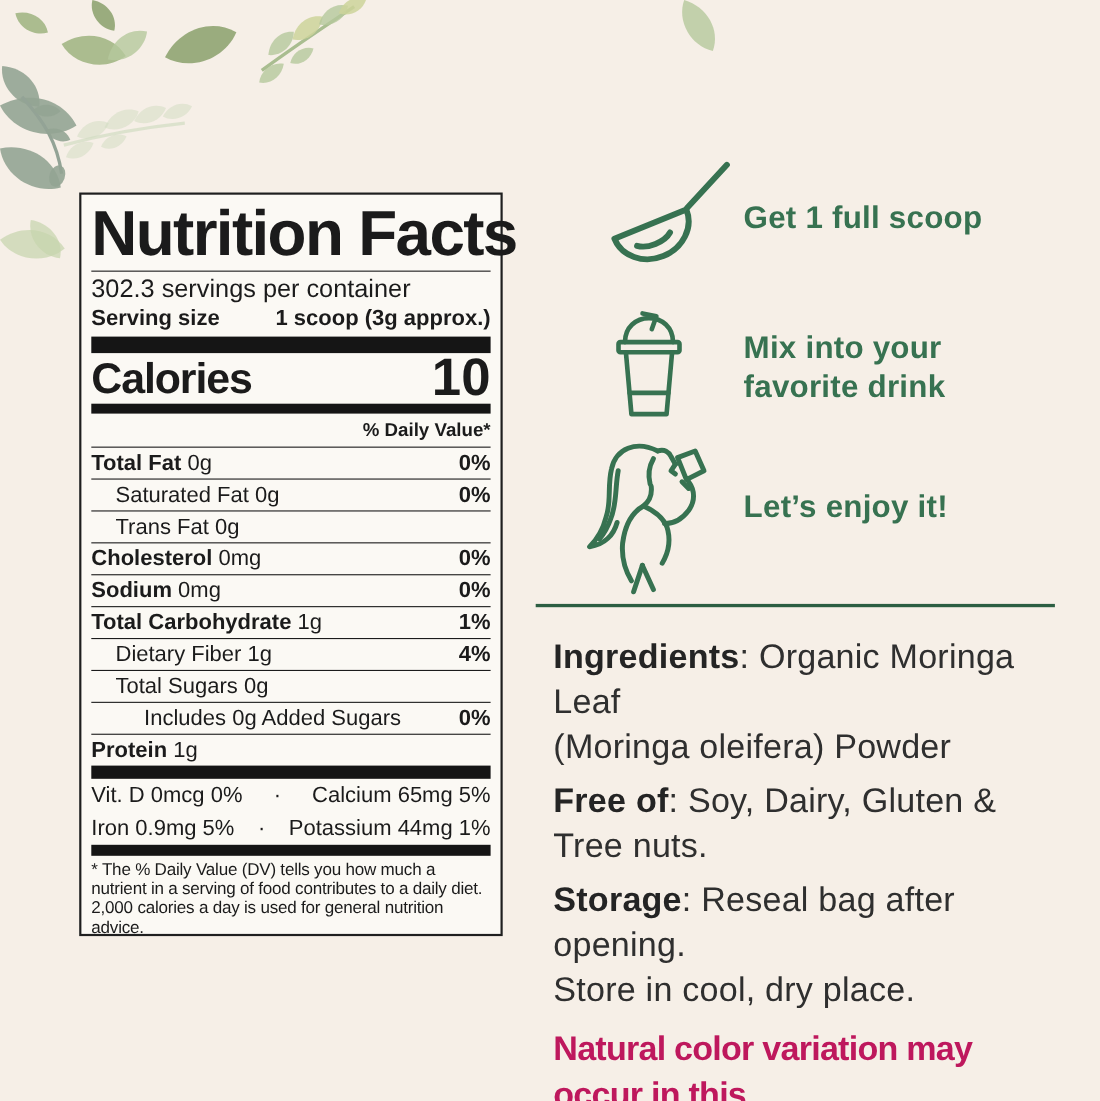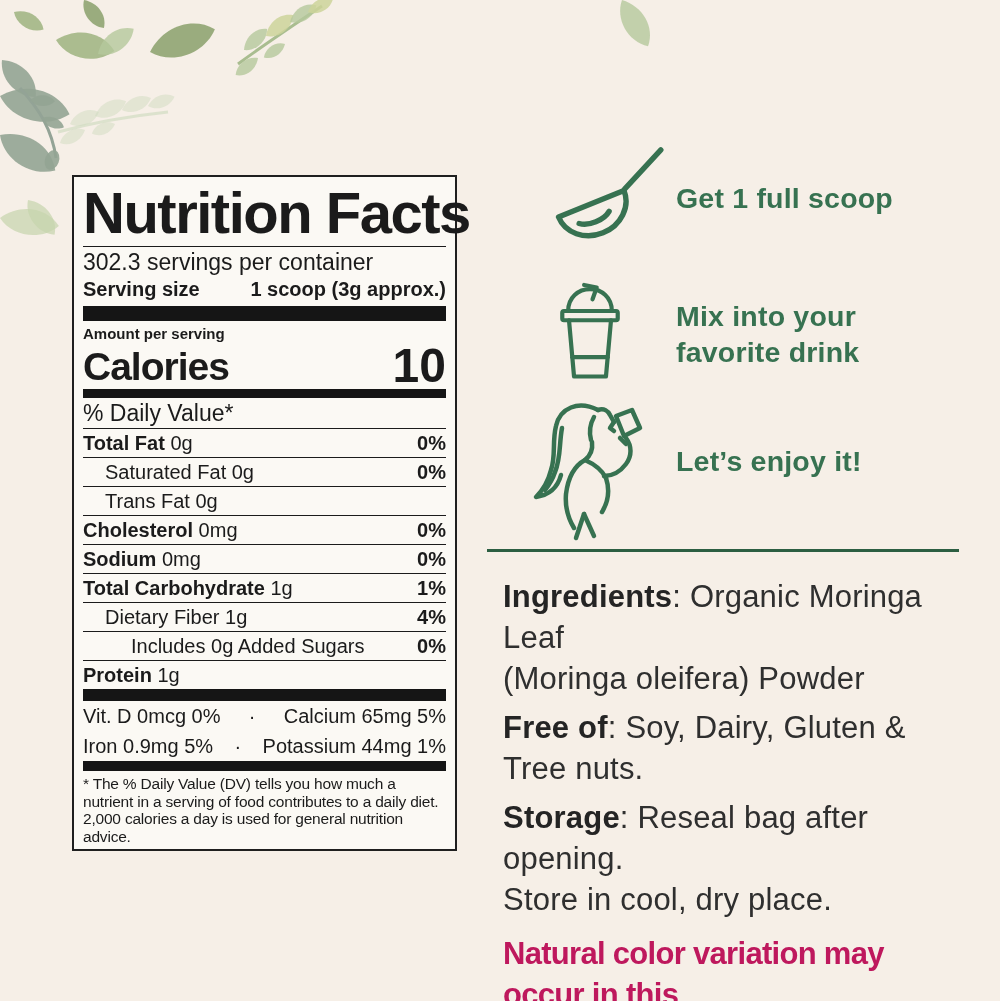--- a/index.html
+++ b/index.html
@@ -27,21 +27,21 @@
       border-bottom:1.5px solid var(--text-dark);padding-bottom:4px;white-space:nowrap}
   .nf-servings{font-size:23px;line-height:26px;padding-top:2px}
   .nf-ss{display:flex;justify-content:space-between;font-weight:bold;font-size:20px;
       line-height:24px;padding:2px 0 5px}
   .bar{background:var(--bar-color)}
   .bar-15{height:15px}.bar-9{height:9px;margin-top:2px}.bar-12{height:12px}.bar-10{height:10px}
   .nf-aps{font-size:15px;font-weight:bold;line-height:18px;padding-top:4px}
   .nf-cal{display:flex;justify-content:space-between;align-items:flex-end;height:44px;padding-bottom:2px}
   .nf-cal-label{font-size:39px;font-weight:bold;letter-spacing:-1px;line-height:.95}
   .nf-cal-value{font-size:48px;font-weight:bold;line-height:.82}
-  .nf-dv{font-size:23px;font-weight:normal;text-align:left;line-height:24px;
+  .nf-dv{font-size:17px;font-weight:bold;text-align:right;line-height:24px;
       padding:3px 0 3px;border-bottom:1.5px solid var(--text-dark)}
   .nf-row{display:flex;justify-content:space-between;font-size:20px;line-height:22px;
       padding:3px 0;border-bottom:1.5px solid var(--text-dark)}
   .nf-row.no-b{border-bottom:none}
   .ind-1{padding-left:22px}.ind-2{padding-left:48px}
   .b{font-weight:bold}
   .nf-micro{display:flex;justify-content:space-between;font-size:20px;line-height:24px;padding:3px 0}
   .nf-foot{font-size:15.5px;line-height:17.5px;padding-top:4px;letter-spacing:-.2px}
 
   
@@ -99,21 +99,20 @@
   </svg>
 
   <div class="nf">
     <div class="nf-title">Nutrition Facts</div>
     <div class="nf-servings">302.3 servings per container</div>
     <div class="nf-ss">
       <span>Serving size</span>
       <span>1 scoop (3g approx.)</span>
     </div>
     <div class="bar bar-15"></div>
-    <div class="nf-aps">Amount per serving</div>
     <div class="nf-cal">
       <span class="nf-cal-label">Calories</span>
       <span class="nf-cal-value">10</span>
     </div>
     <div class="bar bar-9"></div>
     <div class="nf-dv">% Daily Value*</div>
 
     <div class="nf-row">
       <span><span class="b">Total Fat</span>&nbsp;<span>0g</span></span>
       <span class="b">0%</span>
@@ -134,20 +133,24 @@
       <span><span class="b">Sodium</span>&nbsp;<span>0mg</span></span>
       <span class="b">0%</span>
     </div>
     <div class="nf-row">
       <span><span class="b">Total Carbohydrate</span>&nbsp;<span>1g</span></span>
       <span class="b">1%</span>
     </div>
     <div class="nf-row">
       <span class="ind-1"><span>Dietary Fiber</span>&nbsp;<span>1g</span></span>
       <span class="b">4%</span>
+    </div>
+    <div class="nf-row">
+      <span class="ind-1"><span>Total Sugars</span>&nbsp;<span>0g</span></span>
+      <span class="b"></span>
     </div>
     <div class="nf-row">
       <span class="ind-2">Includes 0g Added Sugars</span>
       <span class="b">0%</span>
     </div>
     <div class="nf-row no-b">
       <span><span class="b">Protein</span>&nbsp;<span>1g</span></span>
       <span class="b"></span>
     </div>
 

